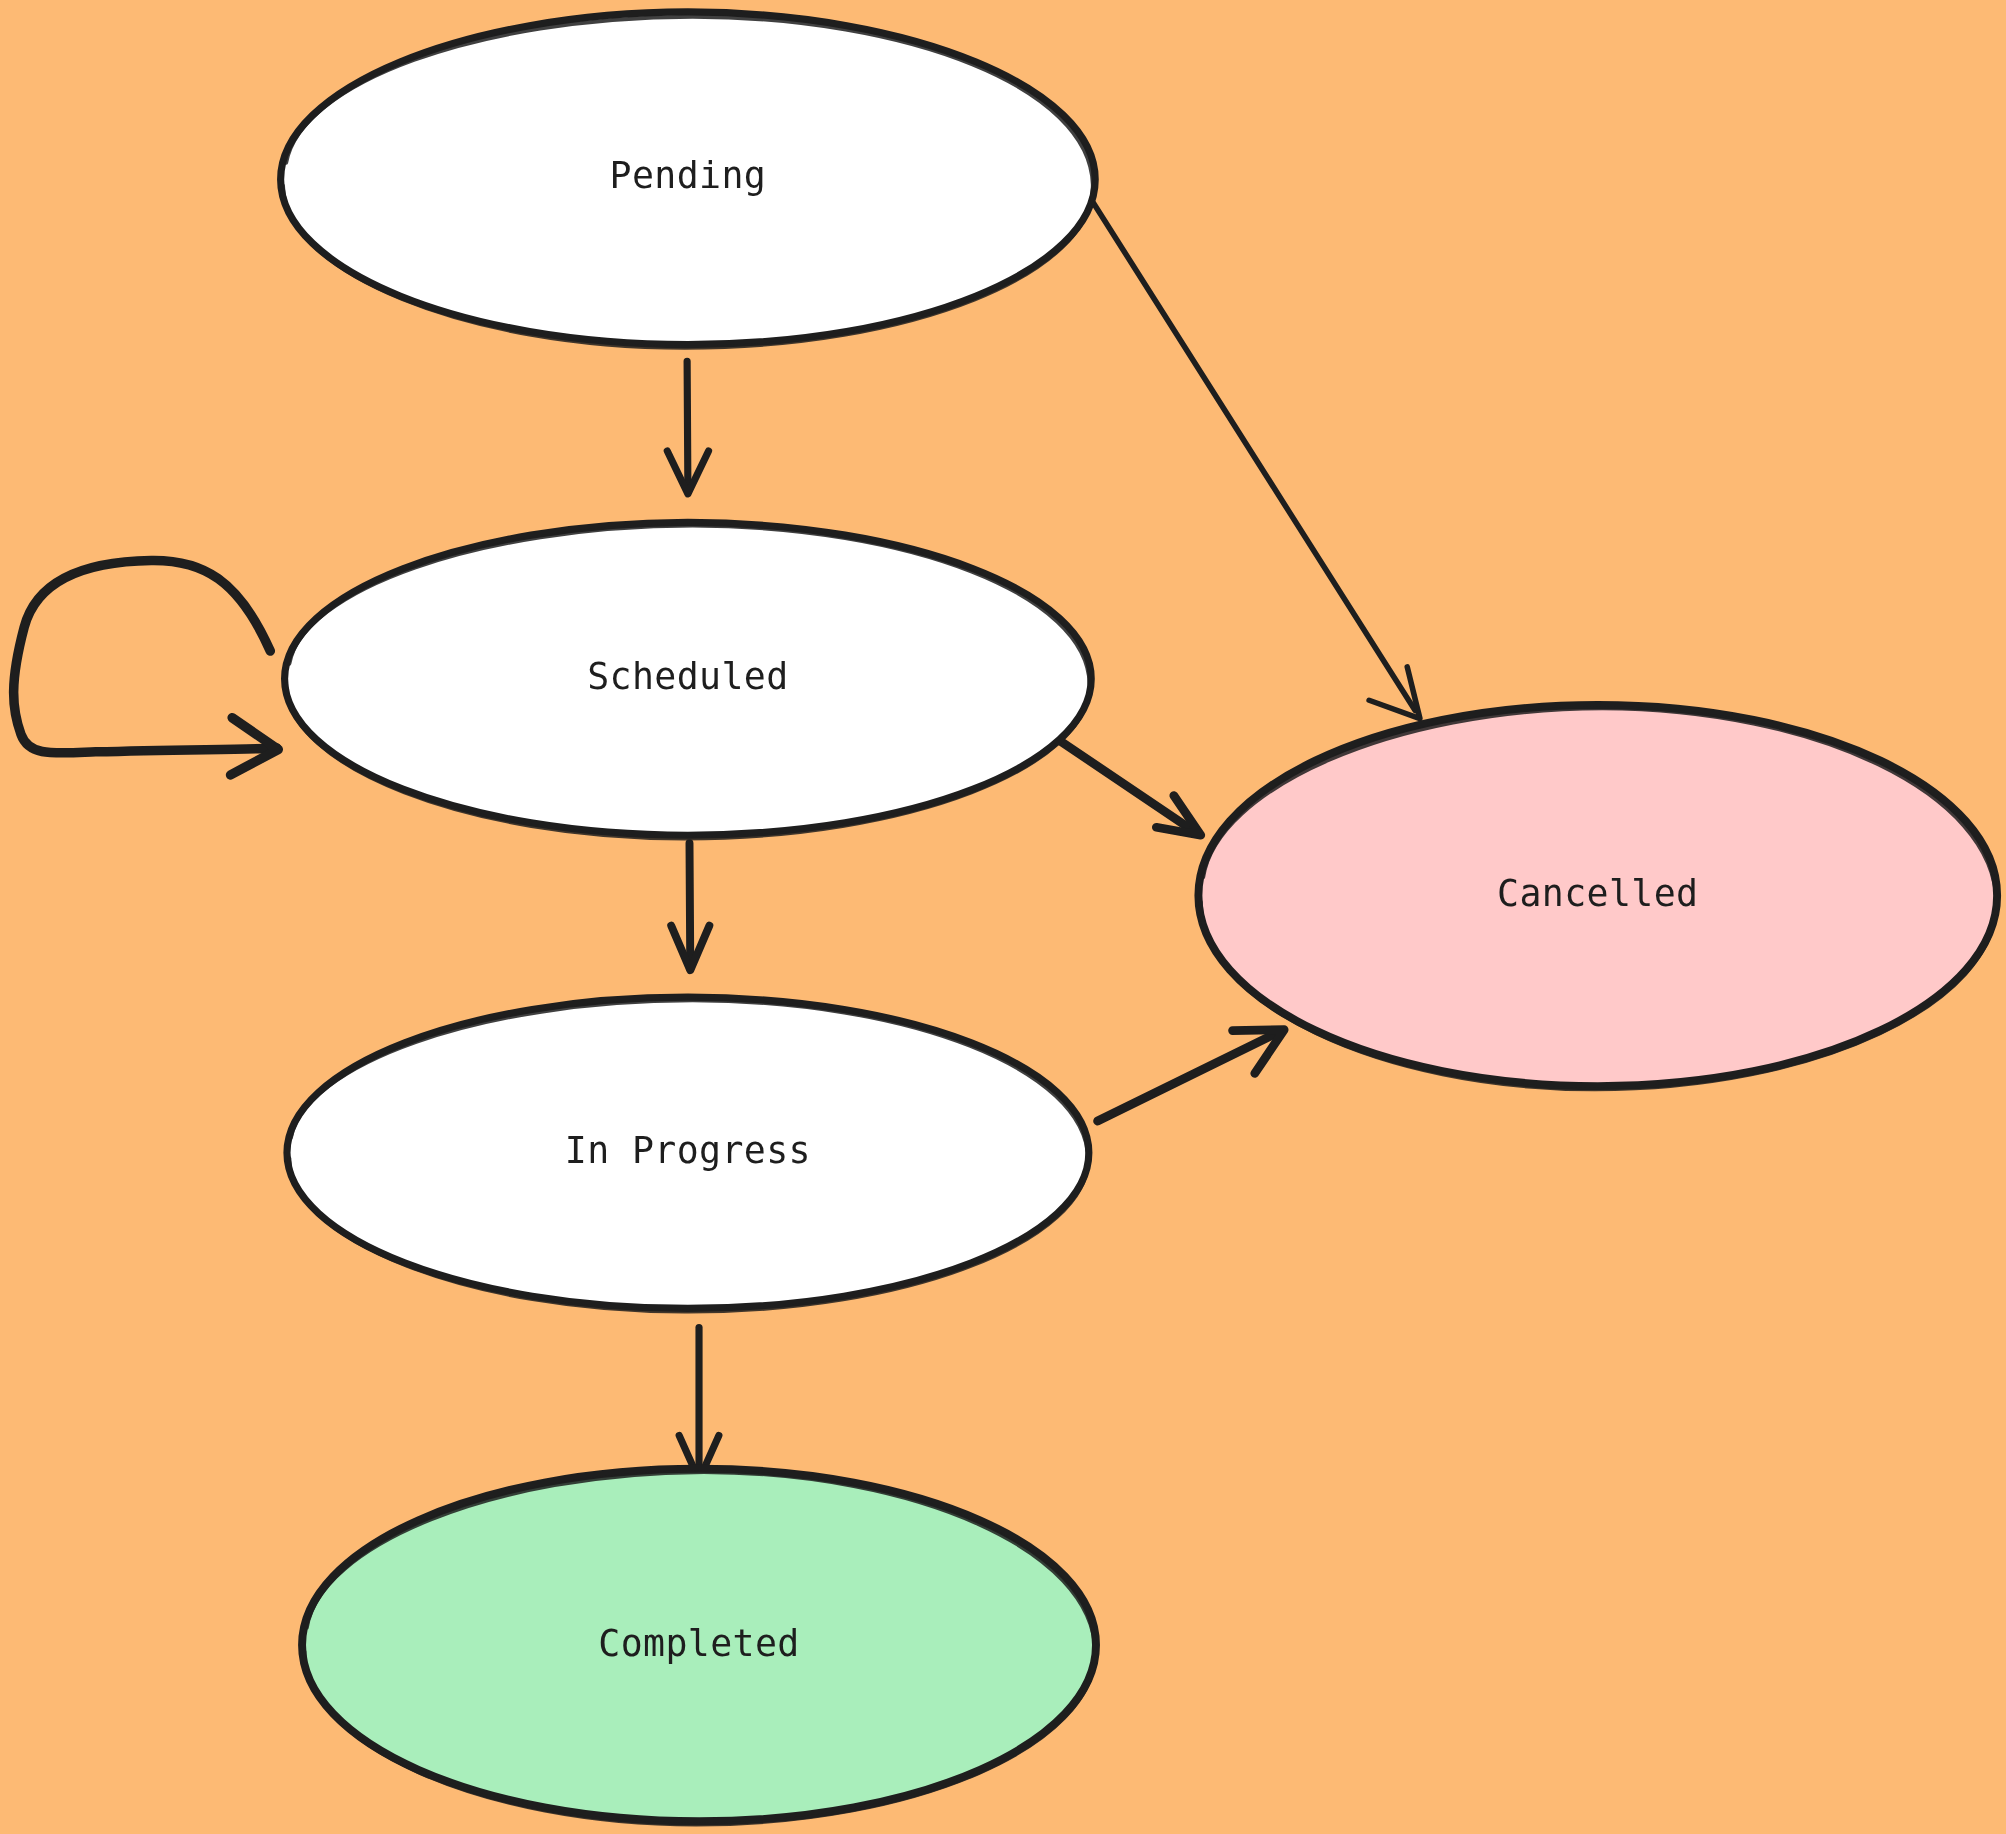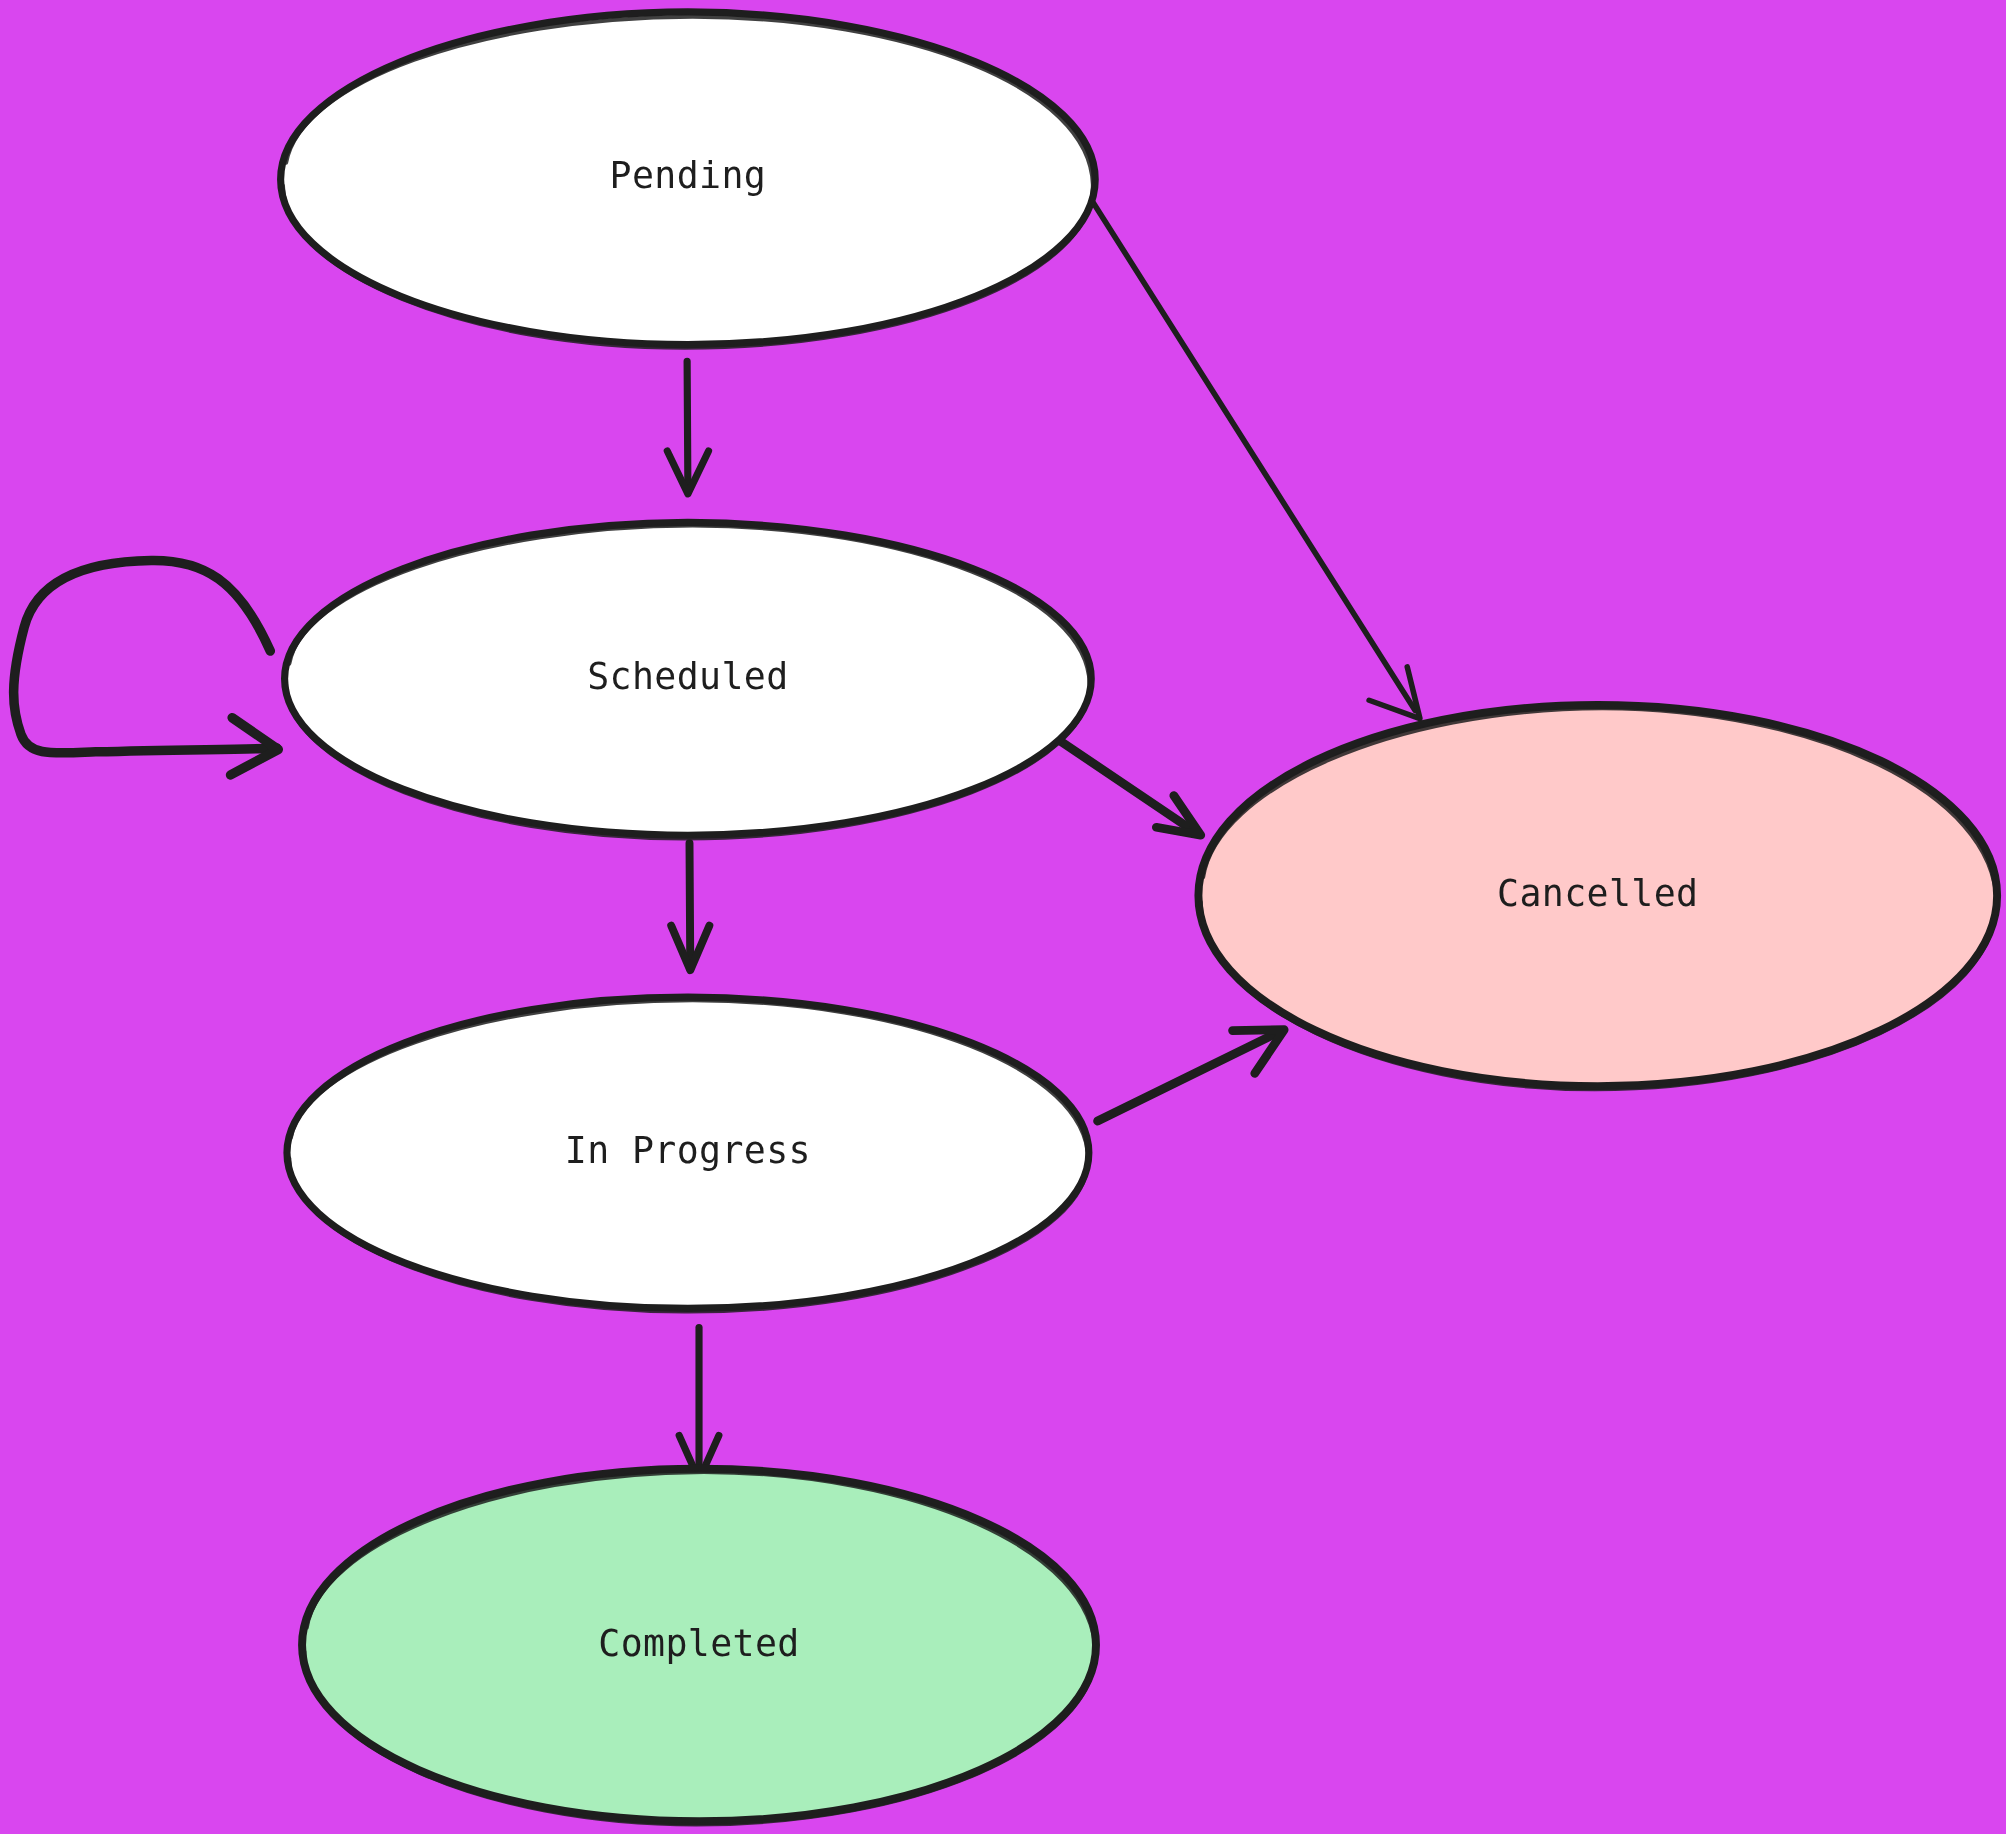--- a/index.html
+++ b/index.html
@@ -10,21 +10,21 @@
   body {
     width: 2007px;
     height: 1834px;
     overflow: hidden;
     font-family: "DejaVu Sans Mono", monospace;
   }
   #diagram-root {
     position: relative;
     width: 2007px;
     height: 1834px;
-    background: #d946ef;
+    background: #fdba74;
   }
   svg#state-diagram {
     display: block;
     width: 2007px;
     height: 1834px;
   }
   .node-shape {
     stroke: #1e1e1e;
     stroke-linecap: round;
     stroke-linejoin: round;

